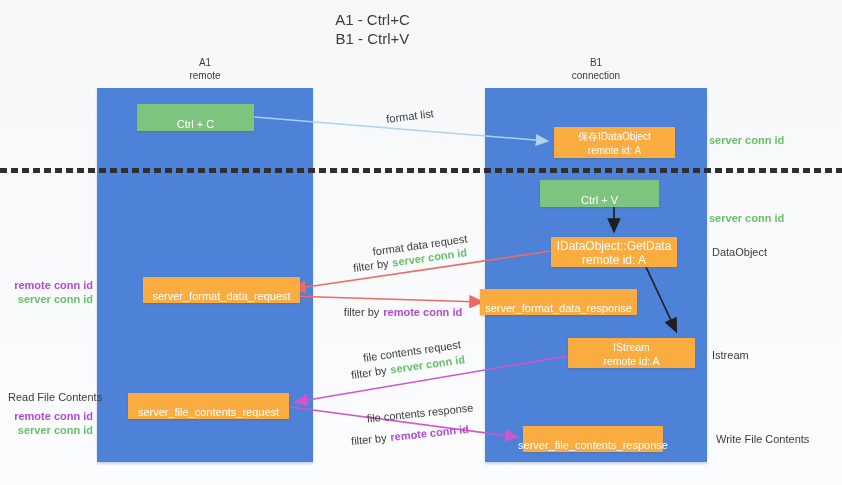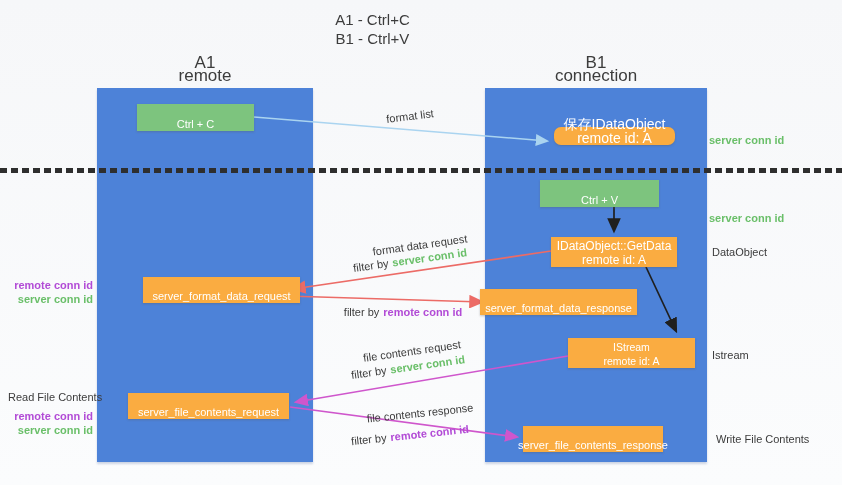--- a/index.html
+++ b/index.html
@@ -4,41 +4,41 @@
 <style>
   * { margin:0; padding:0; box-sizing:border-box; }
   html,body { width:842px; height:485px; }
   body { font-family:"Liberation Sans", sans-serif; background:#f7f8fa; }
   #canvas { position:relative; width:842px; height:485px; overflow:hidden;
             background:linear-gradient(180deg,#f6f7f9 0%,#fbfcfd 100%); }
 
   .title { position:absolute; left:0; top:10px; width:745px; text-align:center;
            font-size:15px; line-height:19px; color:#3c3c3c; }
 
-  .lane-header { position:absolute; text-align:center; font-size:17px; line-height:13px; color:#3c3c3c; }
+  .lane-header { position:absolute; text-align:center; font-size:10px; line-height:13px; color:#3c3c3c; }
   .lane-header.a1 { left:97px;  top:56px; width:216px; }
   .lane-header.b1 { left:485px; top:56px; width:222px; }
 
   .lane { position:absolute; top:88px; height:374px; background:#4d82d8;
           box-shadow:0 2px 2px rgba(120,140,180,.35); }
   .lane.a1 { left:97px;  width:216px; }
   .lane.b1 { left:485px; width:222px; }
 
   .divider { position:absolute; left:0; top:168px; width:842px; height:5px; z-index:3;
              background:repeating-linear-gradient(90deg,#2e2e2e 0 7px,transparent 7px 11px); }
 
   .box { position:absolute; z-index:4; display:flex; flex-direction:column;
          align-items:center; justify-content:flex-end; color:#ffffff;
          font-size:11px; line-height:14px; text-align:center;
          box-shadow:0 1px 2px rgba(90,90,90,.35); }
   .box.green  { background:#7dc47e; }
   .box.orange { background:#faac41; }
 
   .b-ctrl-c   { left:137px; top:104px; width:117px; height:27px; }
-  .b-save     { left:554px; top:127px; width:121px; height:18px; font-size:14px;border-radius:7px; }
+  .b-save     { left:554px; top:127px; width:121px; height:31px; font-size:10px; }
   .b-ctrl-v   { left:540px; top:180px; width:119px; height:27px; }
   .b-getdata  { left:551px; top:237px; width:126px; height:30px; font-size:12px; }
   .b-fmt-req  { left:143px; top:277px; width:157px; height:26px; }
   .b-fmt-resp { left:480px; top:289px; width:157px; height:26px; }
   .b-istream  { left:568px; top:338px; width:127px; height:30px; font-size:10.5px; }
   .b-file-req { left:128px; top:393px; width:161px; height:26px; }
   .b-file-resp{ left:523px; top:426px; width:140px; height:26px; }
 
   .side { position:absolute; z-index:5; font-size:11px; line-height:14px; color:#3c3c3c; white-space:nowrap; }
   .green-txt  { color:#6abf69; font-weight:bold; }

